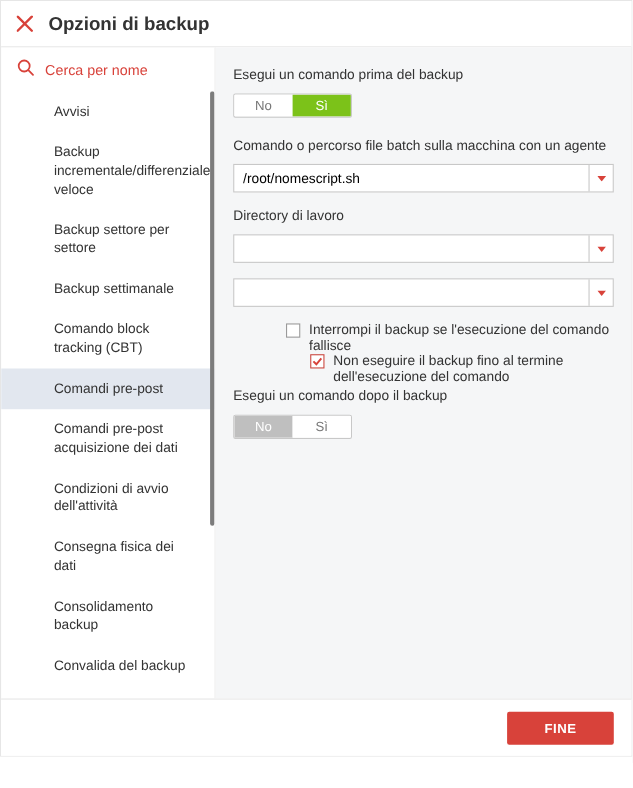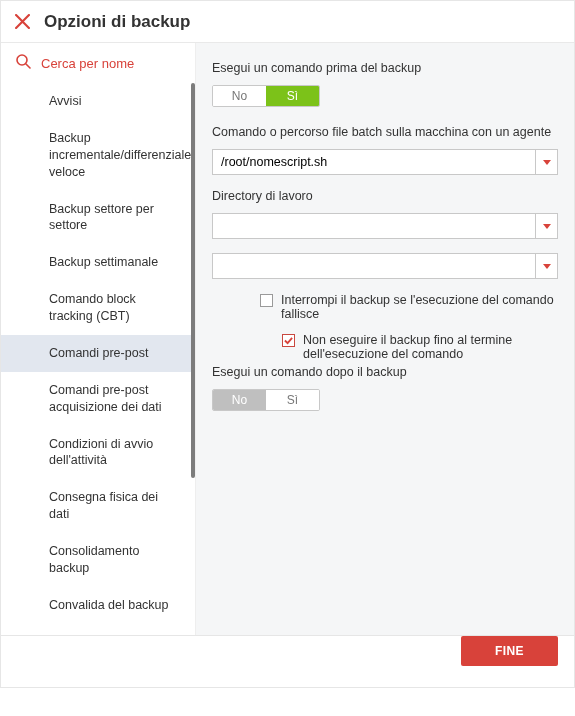--- a/index.html
+++ b/index.html
@@ -41,30 +41,30 @@
   .field-group { margin-bottom: 14px; }
   .combo {
     display:flex; height:26px; background:#fff; border:1px solid #c8c8c8;
   }
   .combo input {
     flex:1; border:none; outline:none; font-size:12.5px; padding:0 8px; background:transparent;
   }
   .combo .caret { width:22px; border-left:1px solid #c8c8c8; display:flex; align-items:center; justify-content:center; cursor:pointer;}
   .combo .caret svg { display:block;}
   .check-row { display:flex; align-items:flex-start; gap:8px; font-size:12.5px; color:#333; margin-top:4px;padding-left:48px; }
-  .check-row.indent { margin-left: 22px; margin-top:12px; }
+  .check-row.indent { margin-left: 22px; margin-top:0; }
   .checkbox {
     width:13px; height:13px; border:1px solid #9a9a9a; background:#fff; flex:0 0 auto; margin-top:1px;
     display:flex; align-items:center; justify-content:center;
   }
   .checkbox.checked { background:#fff; border-color:#c94840; }
   .checkbox.checked svg { display:block; }
   .footer {
     height: 52px; flex: 0 0 auto; border-top: 1px solid #e6e6e6;
-    display:flex; justify-content:flex-end; padding:0 16px; background:#fff;
+    display:flex; align-items:center; justify-content:flex-end; padding:0 16px; background:#fff;
   }
   .done-btn {
     background:#d8423a; color:#fff; font-size:12px; font-weight:600;
     padding: 0 34px; height:30px; line-height:30px; border-radius:2px; cursor:pointer;
     letter-spacing:.4px;
   }
 </style>
 </head>
 <body>
 <div class="frame">

